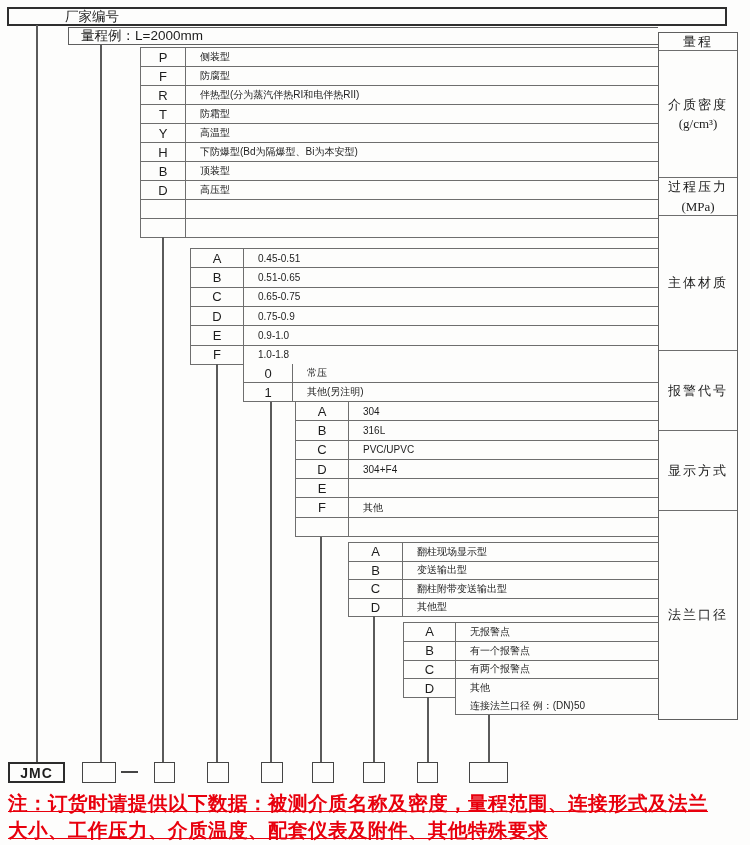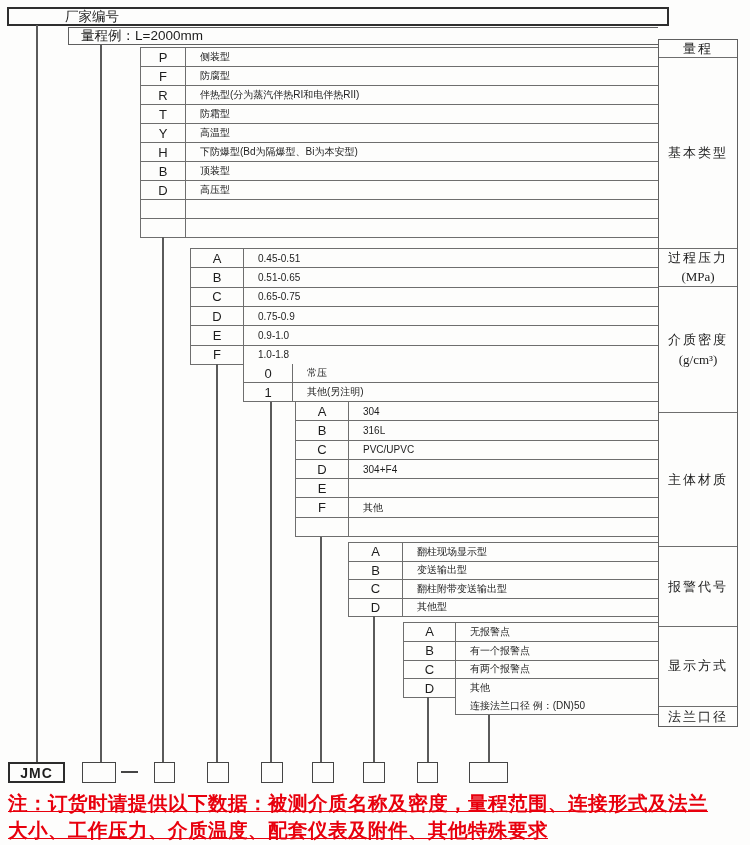--- a/index.html
+++ b/index.html
@@ -1,36 +1,36 @@
 <!DOCTYPE html>
 <html><head>
 <meta charset="utf-8">
 <style>
   html,body{margin:0;padding:0;background:#fdfdfc;}
   .canvas{position:relative;width:750px;height:845px;background:#fdfdfc;overflow:hidden;
           font-family:"Liberation Sans",sans-serif;color:#1d1d1d;}
 
   
-  .factory-box{position:absolute;left:7px;top:7px;width:662px;height:19px;box-sizing:border-box;
+  .factory-box{position:absolute;left:7px;top:7px;width:720px;height:19px;box-sizing:border-box;
                border:2px solid #2e2e2e;display:flex;align-items:center;padding-left:56px;
                font-size:13.5px;background:#fdfdfc;}
   .range-box{position:absolute;left:68px;top:27px;width:590px;height:18px;box-sizing:border-box;
              border:1px solid #5f5f5f;border-right:none;display:flex;align-items:center;
              padding-left:12px;font-size:13.5px;background:#fdfdfc;}
 
   
   .sec{position:absolute;box-sizing:border-box;border-left:1px solid #6e6e6e;border-top:1px solid #6e6e6e;background:#fdfdfc;}
   .sec.no-top{border-top:none;}
   .trow{display:flex;box-sizing:border-box;border-bottom:1px solid #6e6e6e;}
   .trow .code{box-sizing:border-box;border-right:1px solid #6e6e6e;display:flex;align-items:center;
               justify-content:center;font-size:13px;}
   .trow .val{flex:1;display:flex;align-items:center;padding-left:14px;font-size:10px;white-space:nowrap;overflow:hidden;}
 
   
-  .labelcol{position:absolute;left:658px;top:39px;width:80px;height:688px;box-sizing:border-box;
+  .labelcol{position:absolute;left:658px;top:32px;width:80px;height:688px;box-sizing:border-box;
             border:1px solid #5f5f5f;display:flex;flex-direction:column;background:#fdfdfc;
             font-family:"Liberation Serif","DejaVu Serif",serif;}
   .lcell{box-sizing:border-box;border-bottom:1px solid #6e6e6e;display:flex;flex-direction:column;
          align-items:center;justify-content:center;font-size:13px;letter-spacing:2px;text-align:center;line-height:1.5;}
   .lcell:last-child{border-bottom:none;}
   .lcell .sub{letter-spacing:0;}
 
   
   .vline{position:absolute;width:2px;background:#5a5a5a;}
   .dash{position:absolute;left:121px;top:771px;width:17px;height:2px;background:#454545;}
@@ -209,30 +209,27 @@
   <div class="sec no-top" style="left:455px;top:697px;width:203px;">
       <div class="trow" style="height: 18px;">
         <div class="val">连接法兰口径 例：(DN)50</div>
       </div>
     </div>
 
   <div class="labelcol">
     <div class="lcell" style="height:18px">
       <span>量程</span>
       </div>
-    <div class="lcell" style="height:192px">
-      <span>基本类型</span>
+    <div class="lcell" style="height:127px">
+      <span>介质密度</span>
+      <span class="sub">(g/cm³)</span>
       </div>
     <div class="lcell" style="height:38px">
       <span>过程压力</span>
       <span class="sub">(MPa)</span>
-      </div>
-    <div class="lcell" style="height:127px">
-      <span>介质密度</span>
-      <span class="sub">(g/cm³)</span>
       </div>
     <div class="lcell" style="height:135px">
       <span>主体材质</span>
       </div>
     <div class="lcell" style="height:80px">
       <span>报警代号</span>
       </div>
     <div class="lcell" style="height:80px">
       <span>显示方式</span>
       </div>

